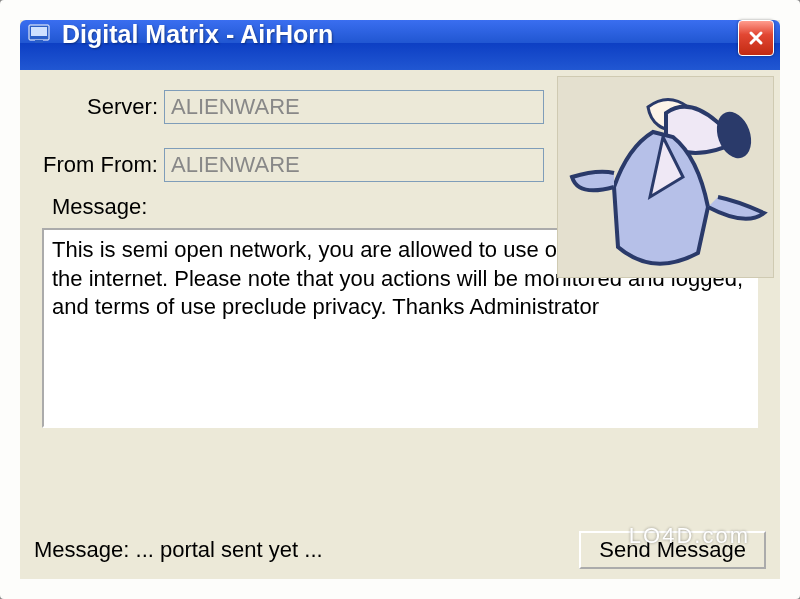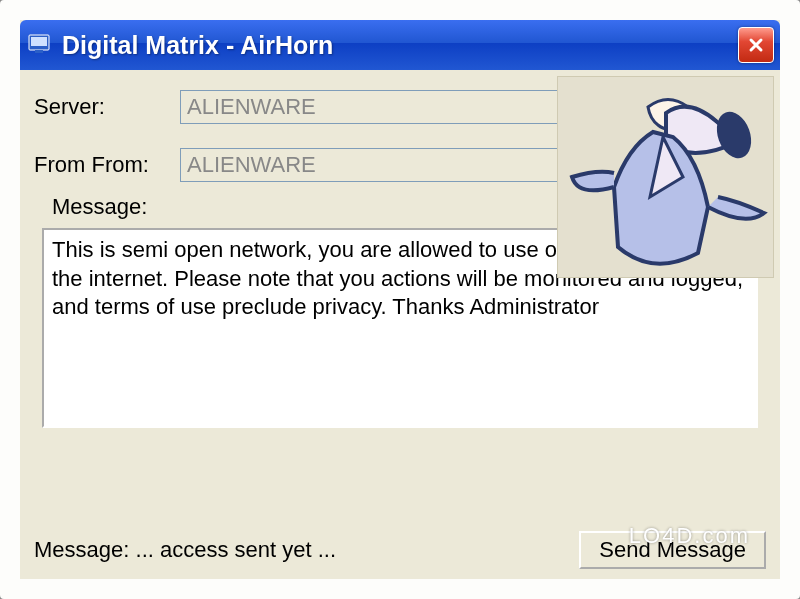--- a/index.html
+++ b/index.html
@@ -17,21 +17,21 @@
     height: 599px;
     background: #ece9d8;
     border: 20px solid #fdfdfb;   
     position: relative;
     border-radius: 4px;
   }
 
   
   .titlebar {
     display: flex;
-    align-items: center;
+    align-items: flex-start;
     height: 50px;
     padding: 0 6px;
     background: linear-gradient(to bottom,
                 #3a6ef0 0%, #2157d2 45%, #0d3fc4 46%, #2157d2 100%);
     color: #fff;
     border-top-left-radius: 6px;
     border-top-right-radius: 6px;
   }
   .titlebar .title-text {
     font-size: 25px;
@@ -62,31 +62,31 @@
   }
 
   .form-row {
     display: flex;
     align-items: center;
     margin-bottom: 12px;
     font-size: 22px;
   }
   .form-row label {
     width: 124px;
+    text-align: right;
     padding-right: 6px;
   }
   .form-row input {
     flex: 0 0 380px;
     height: 34px;
     font: 22px Tahoma, Arial, sans-serif;
     padding: 2px 6px;
     border: 1px solid #7f9db9;
     background: #fff;
     box-sizing: border-box;
-    margin-left: 16px;
   }
   .form-row input[readonly]{
     background: #ece9d8;
     color: #888;
   }
 
   .message-label { font-size: 22px; margin: 6px 0 8px 18px; }
 
   .message-box {
     width: 716px;
@@ -188,21 +188,21 @@
     
     <div class="message-label">Message:</div>
 
     
     <textarea class="message-box" style="">This is semi open network, you are allowed to use our portal to access the internet. Please note that you actions will be monitored and logged, and terms of use preclude privacy. Thanks Administrator</textarea>
 
     
     <div class="bottom-row">
       <span class="result">
         <span>Message:</span>
-        <span>... access sent yet ...</span>
+        <span>... portal sent yet ...</span>
       </span>
       <button class="send-btn">Send Message</button>
     </div>
 
   </div>
 
   <span class="watermark">LO4D.com</span>
 </div>
 
 </body></html>

